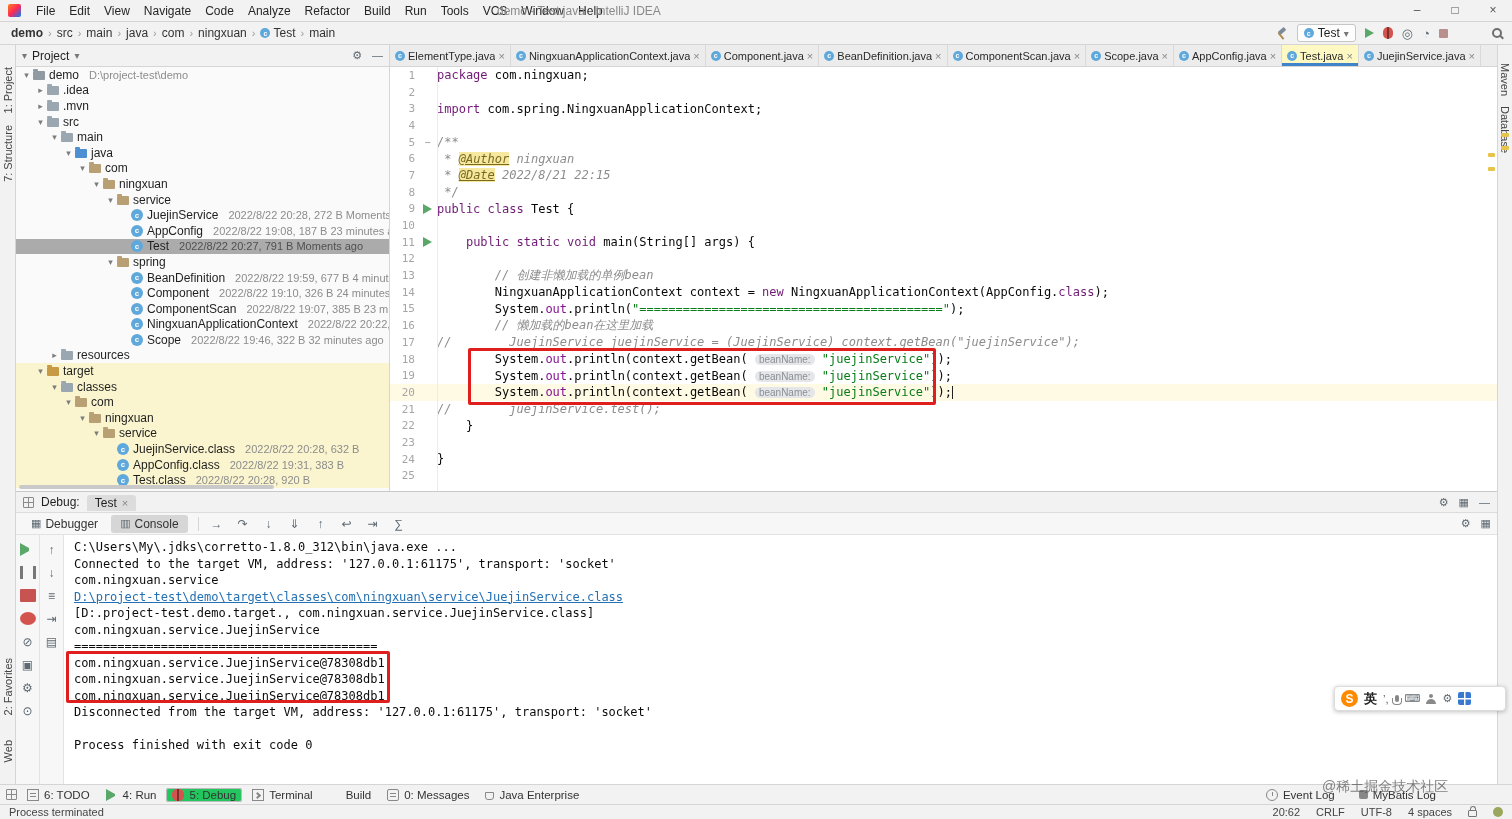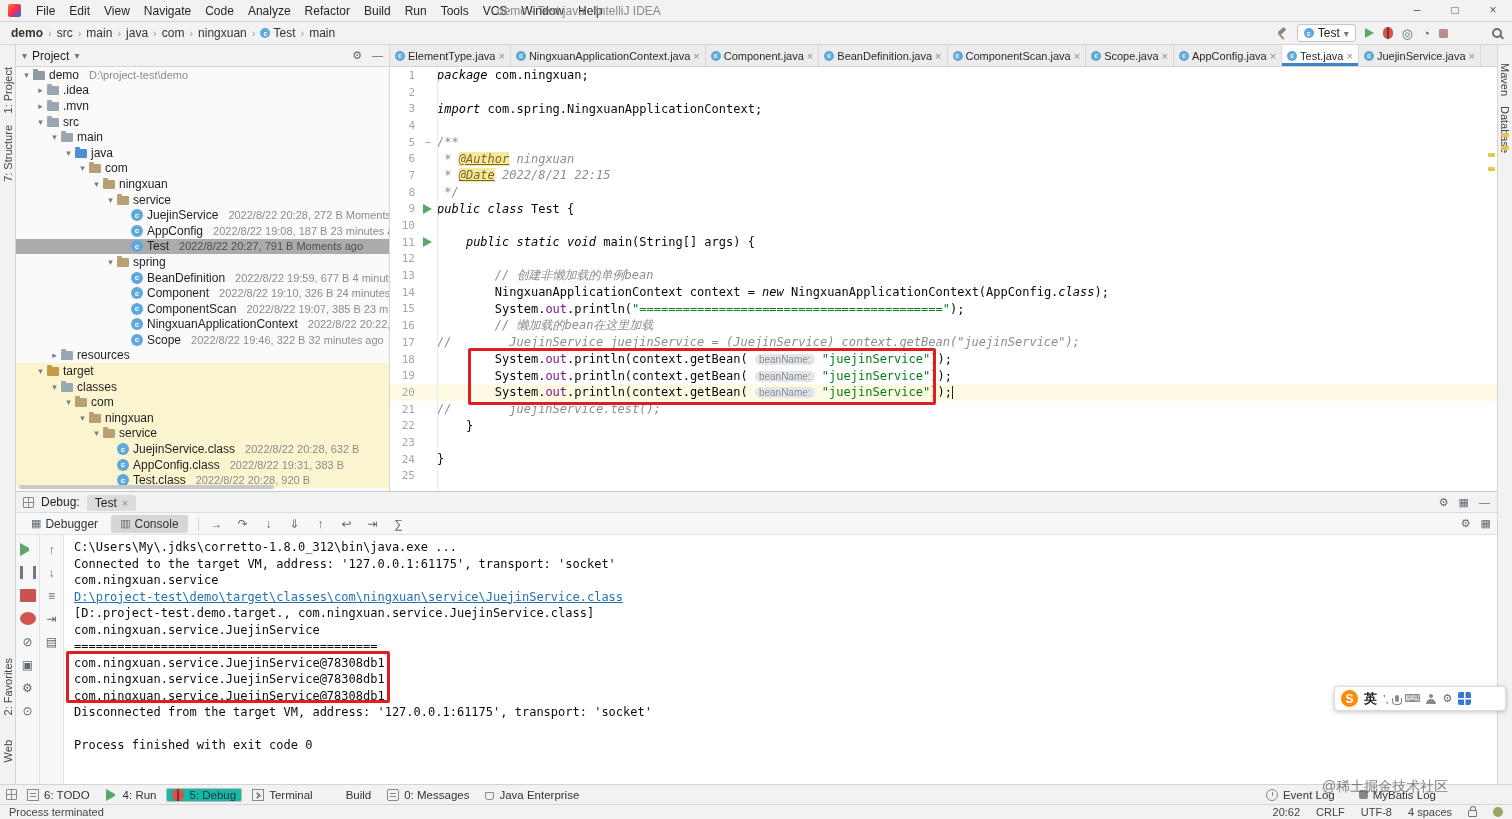--- a/index.html
+++ b/index.html
@@ -97,32 +97,32 @@
   .tname{margin-left:4px;color:#1f1f1f;}
   .tmeta{margin-left:10px;color:#8c8c8c;font-size:11px;}
   .trow.sel .tmeta{color:#4f4f4f;}
   .pp-hscroll{position:absolute;bottom:2px;left:3px;width:255px;height:4px;border-radius:2px;background:#c9c9c9;}
 
   
   .editor{flex:1;display:flex;flex-direction:column;min-width:0;background:#fff;}
   .etabs{height:22px;background:#ececec;border-bottom:1px solid #d5d5d5;display:flex;align-items:stretch;overflow:hidden;flex:none;}
   .etab{display:flex;align-items:center;gap:3px;padding:0 5px;border-right:1px solid #d9d9d9;font-size:11px;color:#2a2a2a;background:#ececec;position:relative;min-width:0;flex-shrink:1;}
   .etab .etab-label{white-space:nowrap;overflow:hidden;}
-  .etab.active{background:#ffffff;}
+  .etab.active{background:#fef9c3;}
   .etab.active::after{content:"";position:absolute;left:0;right:0;bottom:0;height:3px;background:#4083c9;}
   .etab-close{color:#888;font-size:11px;flex:none;}
   .code-wrap{flex:1;position:relative;overflow:hidden;font-family:"DejaVu Sans Mono",monospace;font-size:12px;}
   .code-wrap::before{content:"";position:absolute;left:47px;top:0;bottom:0;width:1px;background:#ececec;}
   .cline{height:16.7px;display:flex;align-items:center;}
   .cline.caret-line{background:#fffae3;}
   .gutter{width:28px;text-align:right;color:#a6a6a6;font-size:11px;flex:none;padding-right:3px;font-family:"DejaVu Sans Mono",monospace;}
   .gmark{width:19px;flex:none;display:flex;align-items:center;justify-content:center;}
   .fold{color:#9b9b9b;font-size:10px;}
   .ctext{flex:1;white-space:pre;min-width:0;}
-  .tk-kw{color:#000000;font-style:italic;}
+  .tk-kw{color:#701a75;}
   .tk-pl{color:#080808;}
   .tk-str{color:#067d17;}
   .tk-cmt{color:#8c8c8c;font-style:italic;}
   .tk-doc{color:#8c8c8c;font-style:italic;}
   .tk-doctag{color:#7a6a1e;font-style:italic;background:#f7e8a0;text-decoration:underline;}
   .tk-fld{color:#871094;}
   .tk-hint{background:#e4e6e9;color:#8a8f94;border-radius:7px;padding:0 4px;font-size:10px;font-family:"Liberation Sans",sans-serif;font-style:normal;}
   .caret{display:inline-block;width:1.5px;height:13px;background:#222;vertical-align:text-bottom;}
   .ann-box{position:absolute;border:3px solid #e01e1e;border-radius:2px;pointer-events:none;z-index:20;}
   .estripe-mark{position:absolute;right:2px;width:7px;height:4px;background:#e8c44a;border-radius:1px;}
@@ -143,21 +143,21 @@
   .dico{width:16px;height:13px;display:flex;align-items:center;justify-content:center;color:#5f6a72;font-size:12px;}
   .console{flex:1;position:relative;font-family:"DejaVu Sans Mono",monospace;font-size:12px;padding:5px 10px;overflow:hidden;background:#fff;color:#0c0c0c;}
   .kline{height:16.5px;white-space:pre;}
   .klink{color:#2470b3;text-decoration:underline;}
 
   
   .twbar{height:20px;background:#f2f2f2;border-top:1px solid #d5d5d5;display:flex;align-items:center;font-size:11.5px;color:#333;padding:0 6px;gap:4px;flex:none;}
   .tw-left,.tw-right{display:flex;align-items:center;gap:4px;}
   .tw-right{margin-left:auto;gap:12px;padding-right:64px;}
   .twbtn{display:flex;align-items:center;gap:5px;padding:1px 6px;border-radius:3px;text-align:center;}
-  .twbtn.active{background:#14b8a6;box-shadow:inset 0 0 0 1px #bcbcbc;}
+  .twbtn.active{background:#22c55e;box-shadow:inset 0 0 0 1px #bcbcbc;}
   .statusbar{height:15px;background:#f2f2f2;border-top:1px solid #d5d5d5;display:flex;align-items:center;font-size:11px;color:#444;padding:0 9px;flex:none;}
   .sb-right{margin-left:auto;display:flex;gap:16px;align-items:center;}
   .sb-item{color:#444;}
 
   
   .ime{position:absolute;left:1334px;top:686px;width:172px;height:25px;background:#fff;border:1px solid #dcdcdc;border-radius:4px;box-shadow:0 1px 4px rgba(0,0,0,.25);display:flex;align-items:center;gap:6px;padding:0 6px;z-index:40;}
   .ime-logo{width:17px;height:17px;border-radius:50%;background:#ff8a00;color:#fff;font-weight:bold;font-size:12px;display:flex;align-items:center;justify-content:center;}
   .ime-mode{font-size:13px;color:#222;font-weight:bold;}
   .ime-punct{color:#555;font-size:11px;}
   .watermark{position:absolute;left:1322px;top:778px;font-size:14px;color:rgba(80,80,80,.7);z-index:50;}

